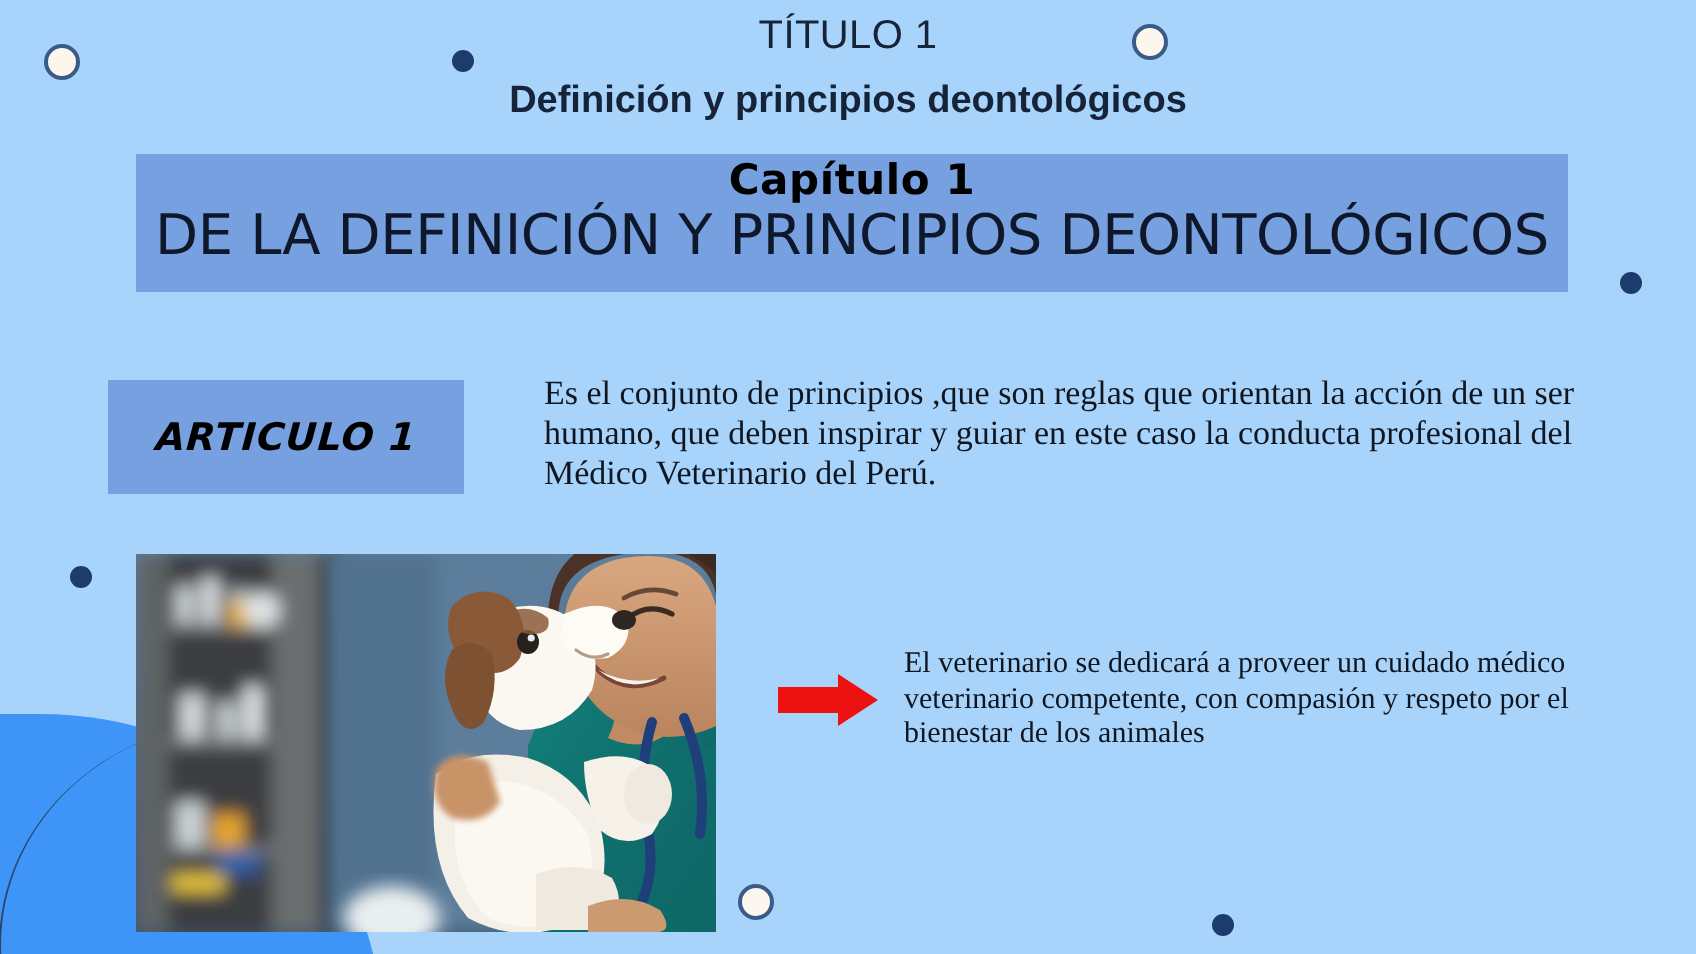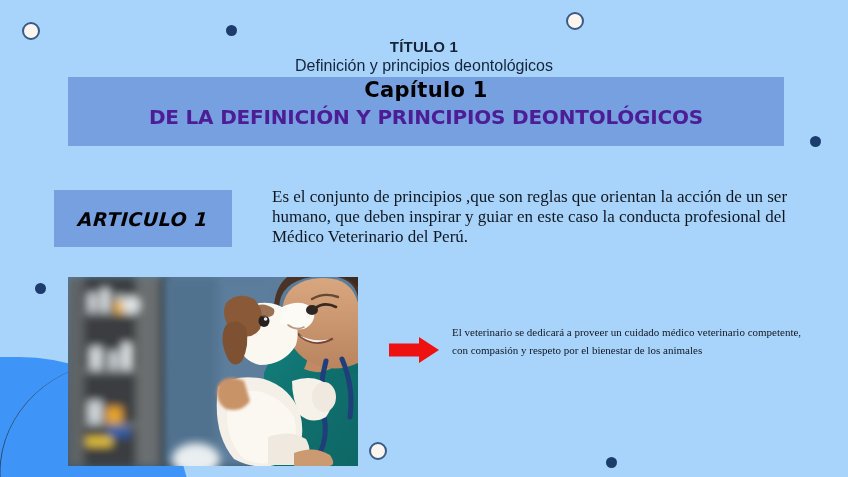--- a/index.html
+++ b/index.html
@@ -59,31 +59,30 @@
 
   
   .header {
     position: absolute;
     left: 0; right: 0;
     top: 9px;
     text-align: center;
     color: #16243a;
   }
   .header .t1 {
-    font-size: 15px;
-    font-weight: bold;
+    font-size: 20px;
+    font-weight: normal;
     letter-spacing: .2px;
     line-height: 19px;
-    margin-top: 28px;
   }
   .header .t2 {
-    font-size: 16px;
-    font-weight: normal;
+    font-size: 19px;
+    font-weight: bold;
     line-height: 18px;
-    margin-top: 1px;
+    margin-top: 14px;
   }
 
   
   .banner {
     position: absolute;
     left: 68px;
     top: 77px;
     width: 716px;
     height: 69px;
     background: #76a0e0;
@@ -94,23 +93,23 @@
   .banner .line1 {
     font-family: "DejaVu Sans", sans-serif;
     font-size: 21px;
     font-weight: bold;
     color: #000000;
     letter-spacing: .3px;
     line-height: 26px;
   }
   .banner .line2 {
     font-family: "DejaVu Sans", sans-serif;
-    font-size: 20px;
-    font-weight: bold;
-    color: #4c1d95;
+    font-size: 28px;
+    font-weight: normal;
+    color: #0f172a;
     letter-spacing: -.2px;
     line-height: 29px;
     white-space: nowrap;
   }
 
   
   .articulo-box {
     position: absolute;
     left: 54px;
     top: 190px;
@@ -141,21 +140,21 @@
     left: 272px;
     top: 187px;
     width: 536px;
     font-size: 17px;
     line-height: 20px;
   }
   .para-2 {
     left: 452px;
     top: 324px;
     width: 362px;
-    font-size: 11px;
+    font-size: 15px;
     line-height: 17.5px;
   }
 
   
   .arrow-wrap {
     position: absolute;
     left: 389px;
     top: 337px;
     width: 50px;
     height: 26px;

